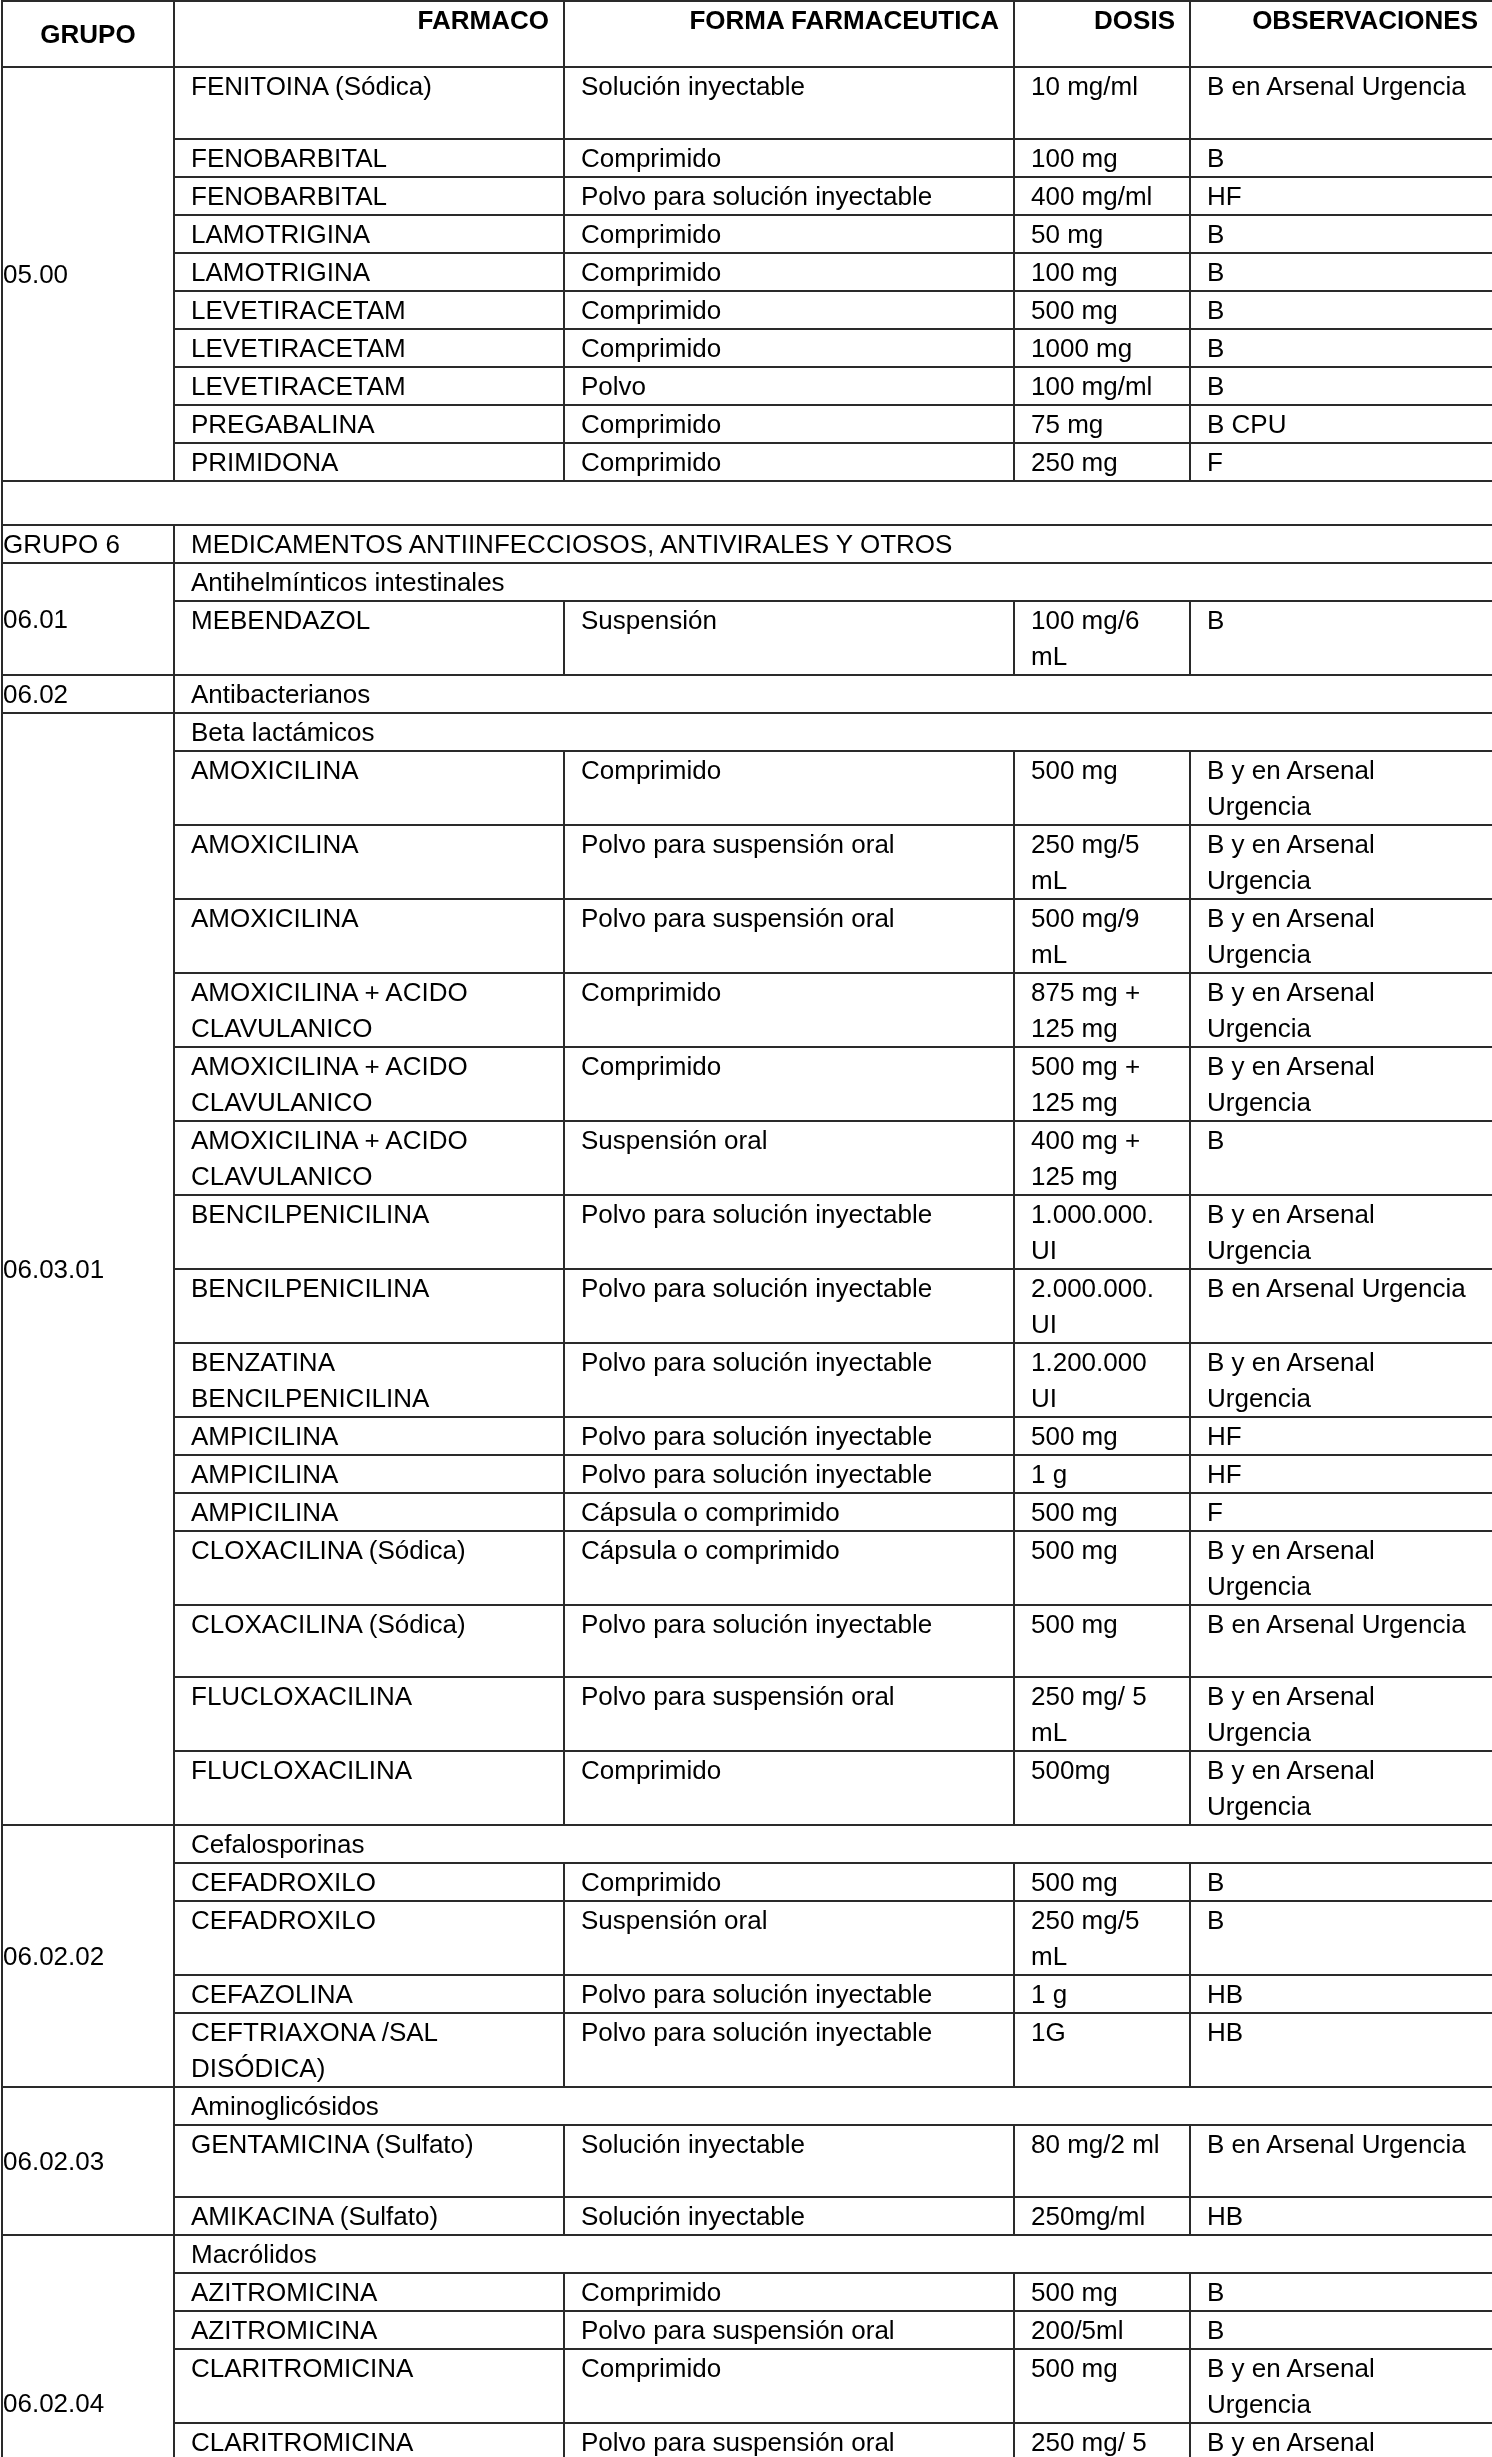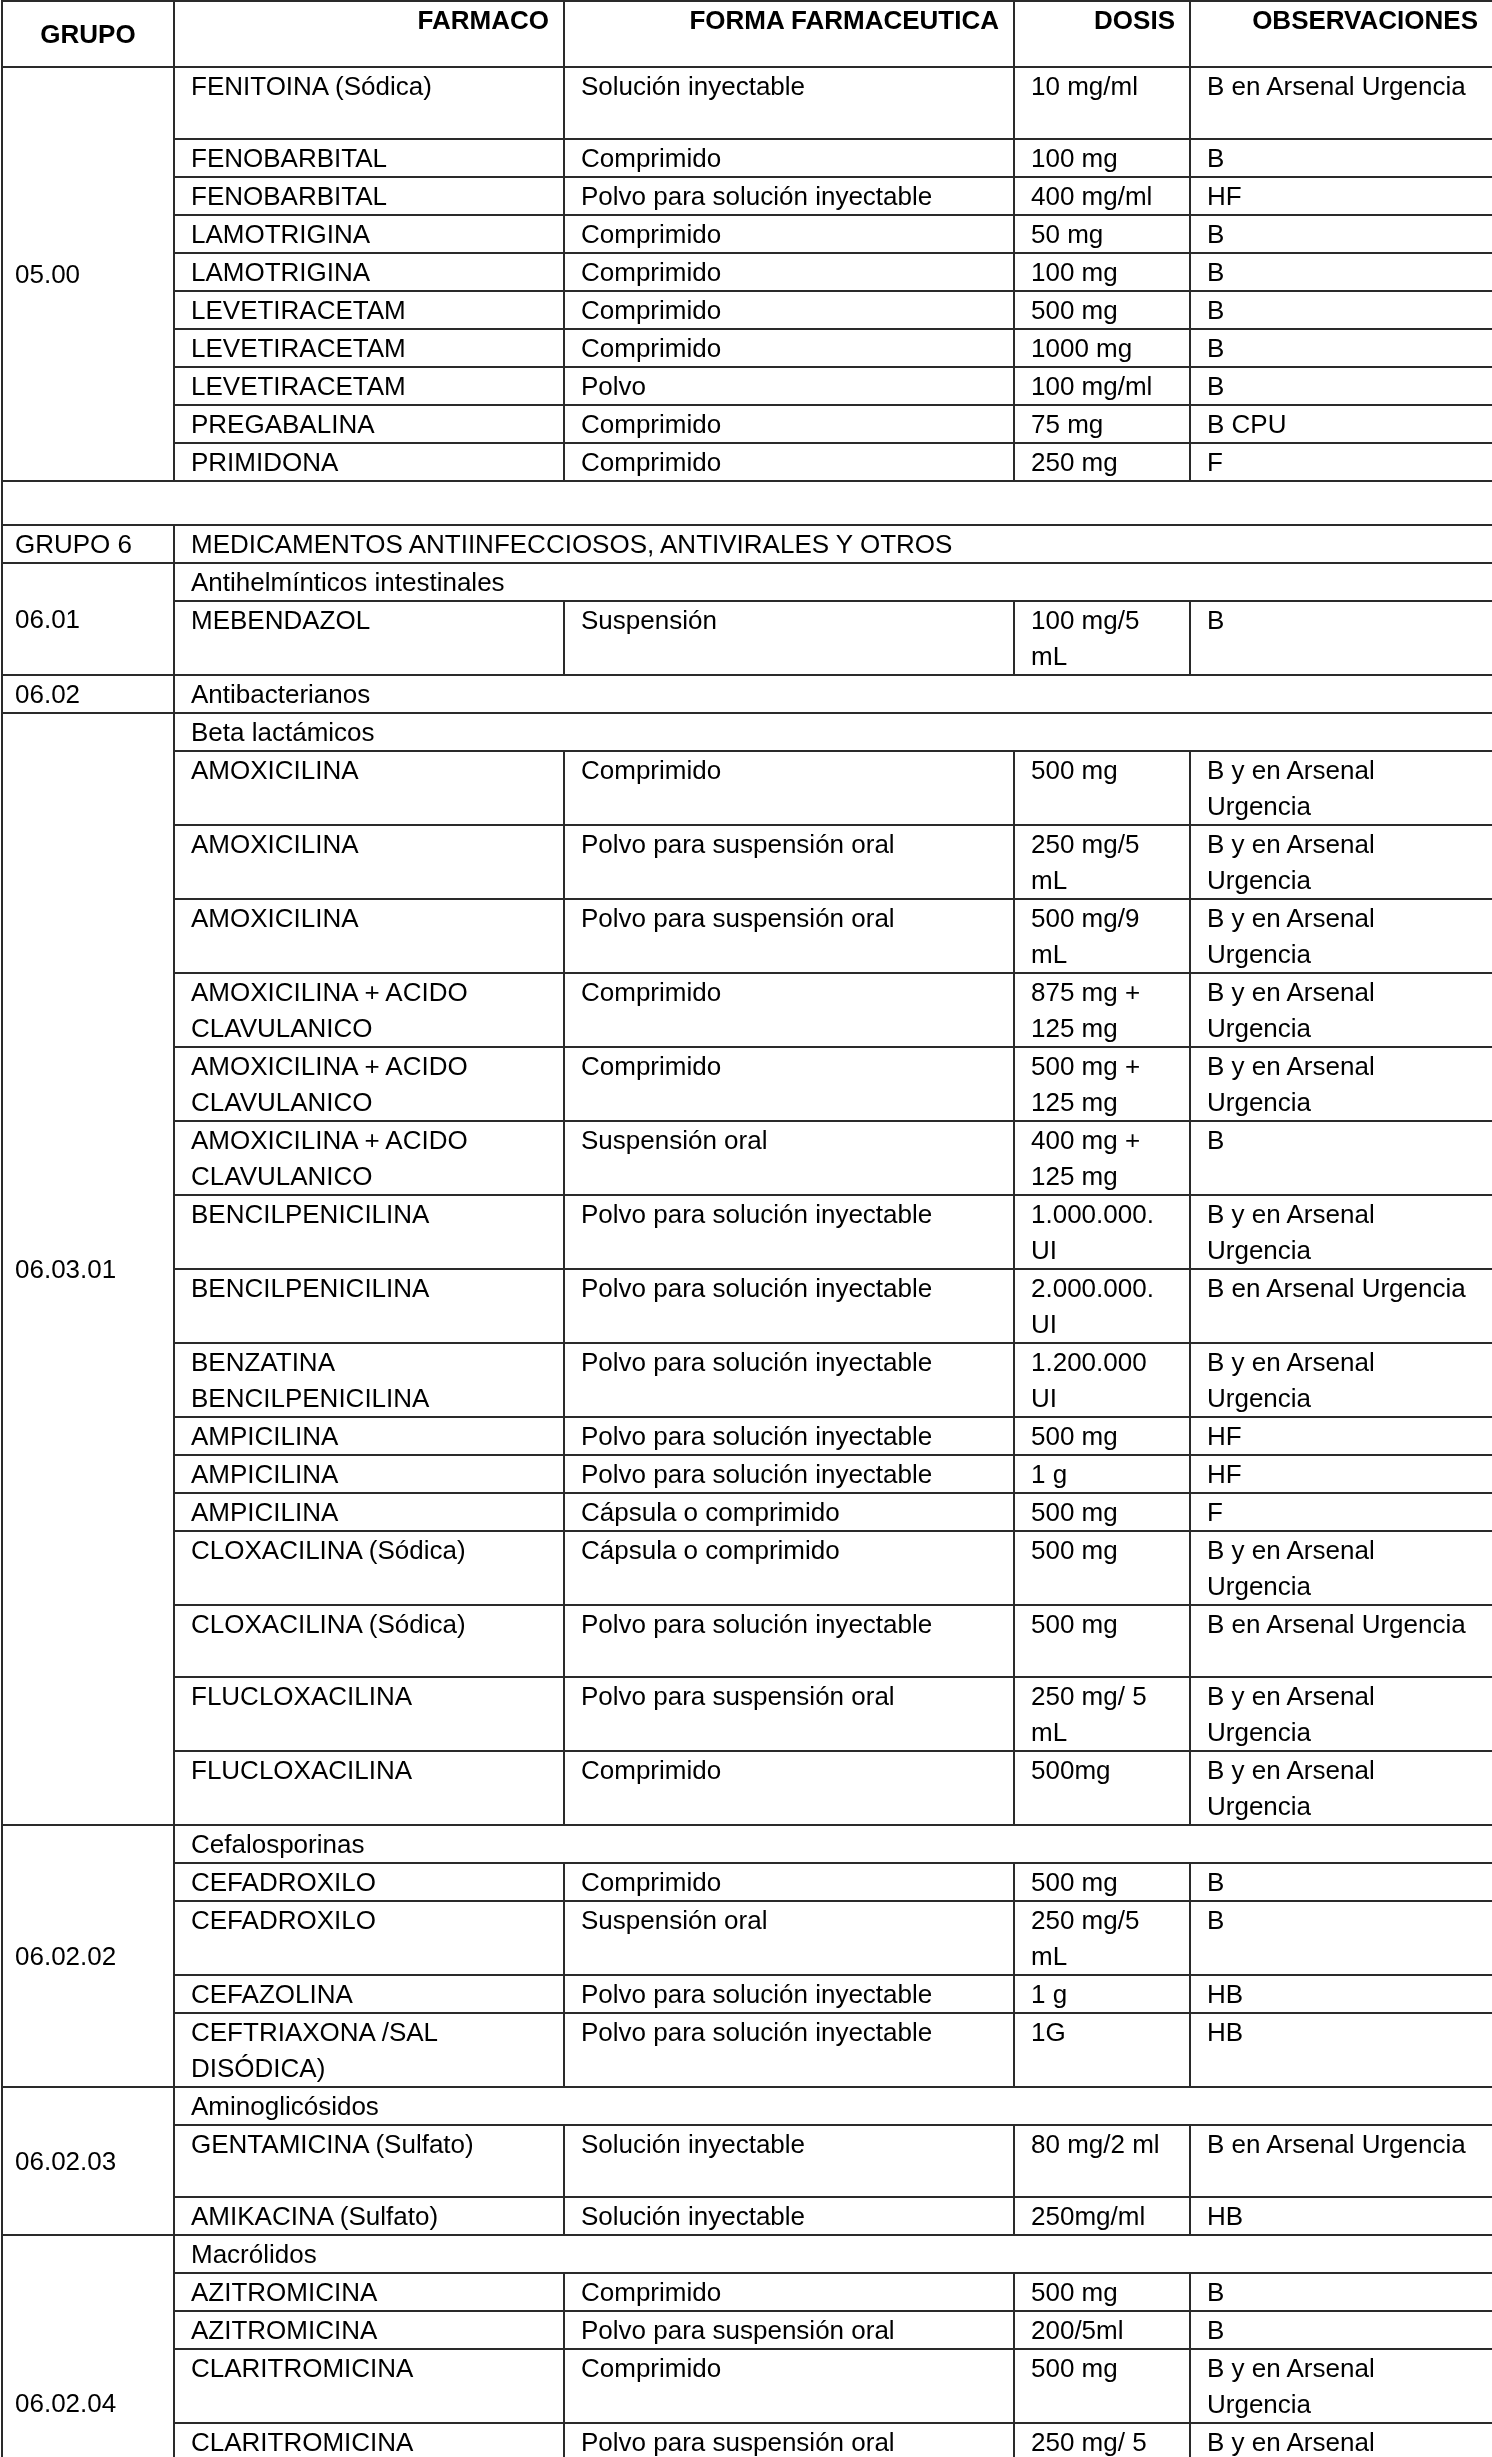--- a/index.html
+++ b/index.html
@@ -26,21 +26,21 @@
     text-align: left;
     font-weight: normal;
     overflow: hidden;
   }
   table.med th { font-weight: bold; text-align: right; }
   table.med th.h-grupo { text-align: center; padding: 14px 4px; }
   td.grp {
     font-weight: bold;
     text-align: center;
     vertical-align: middle !important;
-    padding: 0 12px !important;
+    padding: 0 0 !important;
   }
   td.subhead { font-weight: bold; }
   td.just { text-align: justify; text-align-last: left; }
   tr.spacer td { height: 42px; }
   tr.r1 td { height: 34px; }
   tr.r2 td { height: 70px; }
 </style>
 </head>
 <body>
 
@@ -134,21 +134,21 @@
       <td class="subhead" colspan="4">MEDICAMENTOS ANTIINFECCIOSOS, ANTIVIRALES Y OTROS</td>
     </tr>
 
     <tr class="r1">
       <td class="grp" rowspan="2">06.01</td>
       <td class="subhead" colspan="4">Antihelmínticos intestinales</td>
     </tr>
     <tr class="r2">
       <td>MEBENDAZOL</td>
       <td>Suspensión</td>
-      <td class="just">100 mg/5 mL</td>
+      <td class="just">100 mg/6 mL</td>
       <td>B</td>
     </tr>
 
     <tr class="r1">
       <td class="grp">06.02</td>
       <td class="subhead" colspan="4">Antibacterianos</td>
     </tr>
 
     <tr class="r1">
       <td class="grp" rowspan="17">06.03.01</td>

